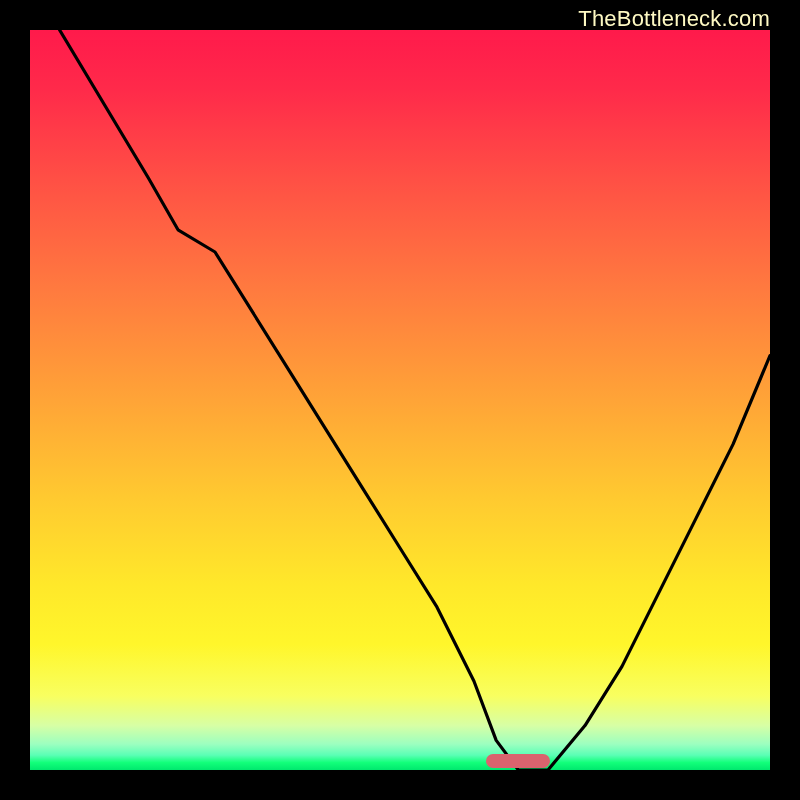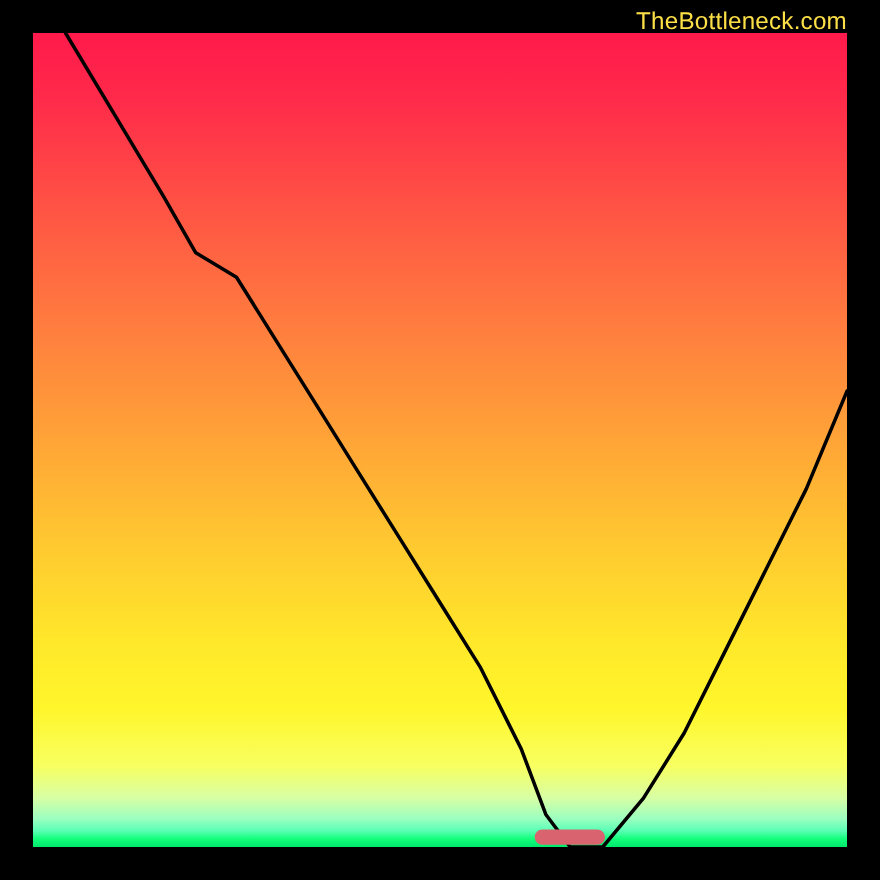--- a/index.html
+++ b/index.html
@@ -54,21 +54,21 @@
     width: 64px;
     height: 14px;
     border-radius: 7px;
     background: #d9636e;
     bottom: 2px; 
   }
   .watermark {
     position: absolute;
     top: 6px;
     right: 30px;
-    color: #fde047;
+    color: #fef9c3;
     font-size: 22px;
     font-weight: 500;
     letter-spacing: 0.2px;
     user-select: none;
   }
 </style>
 </head>
 <body>
 
 <div class="frame">

